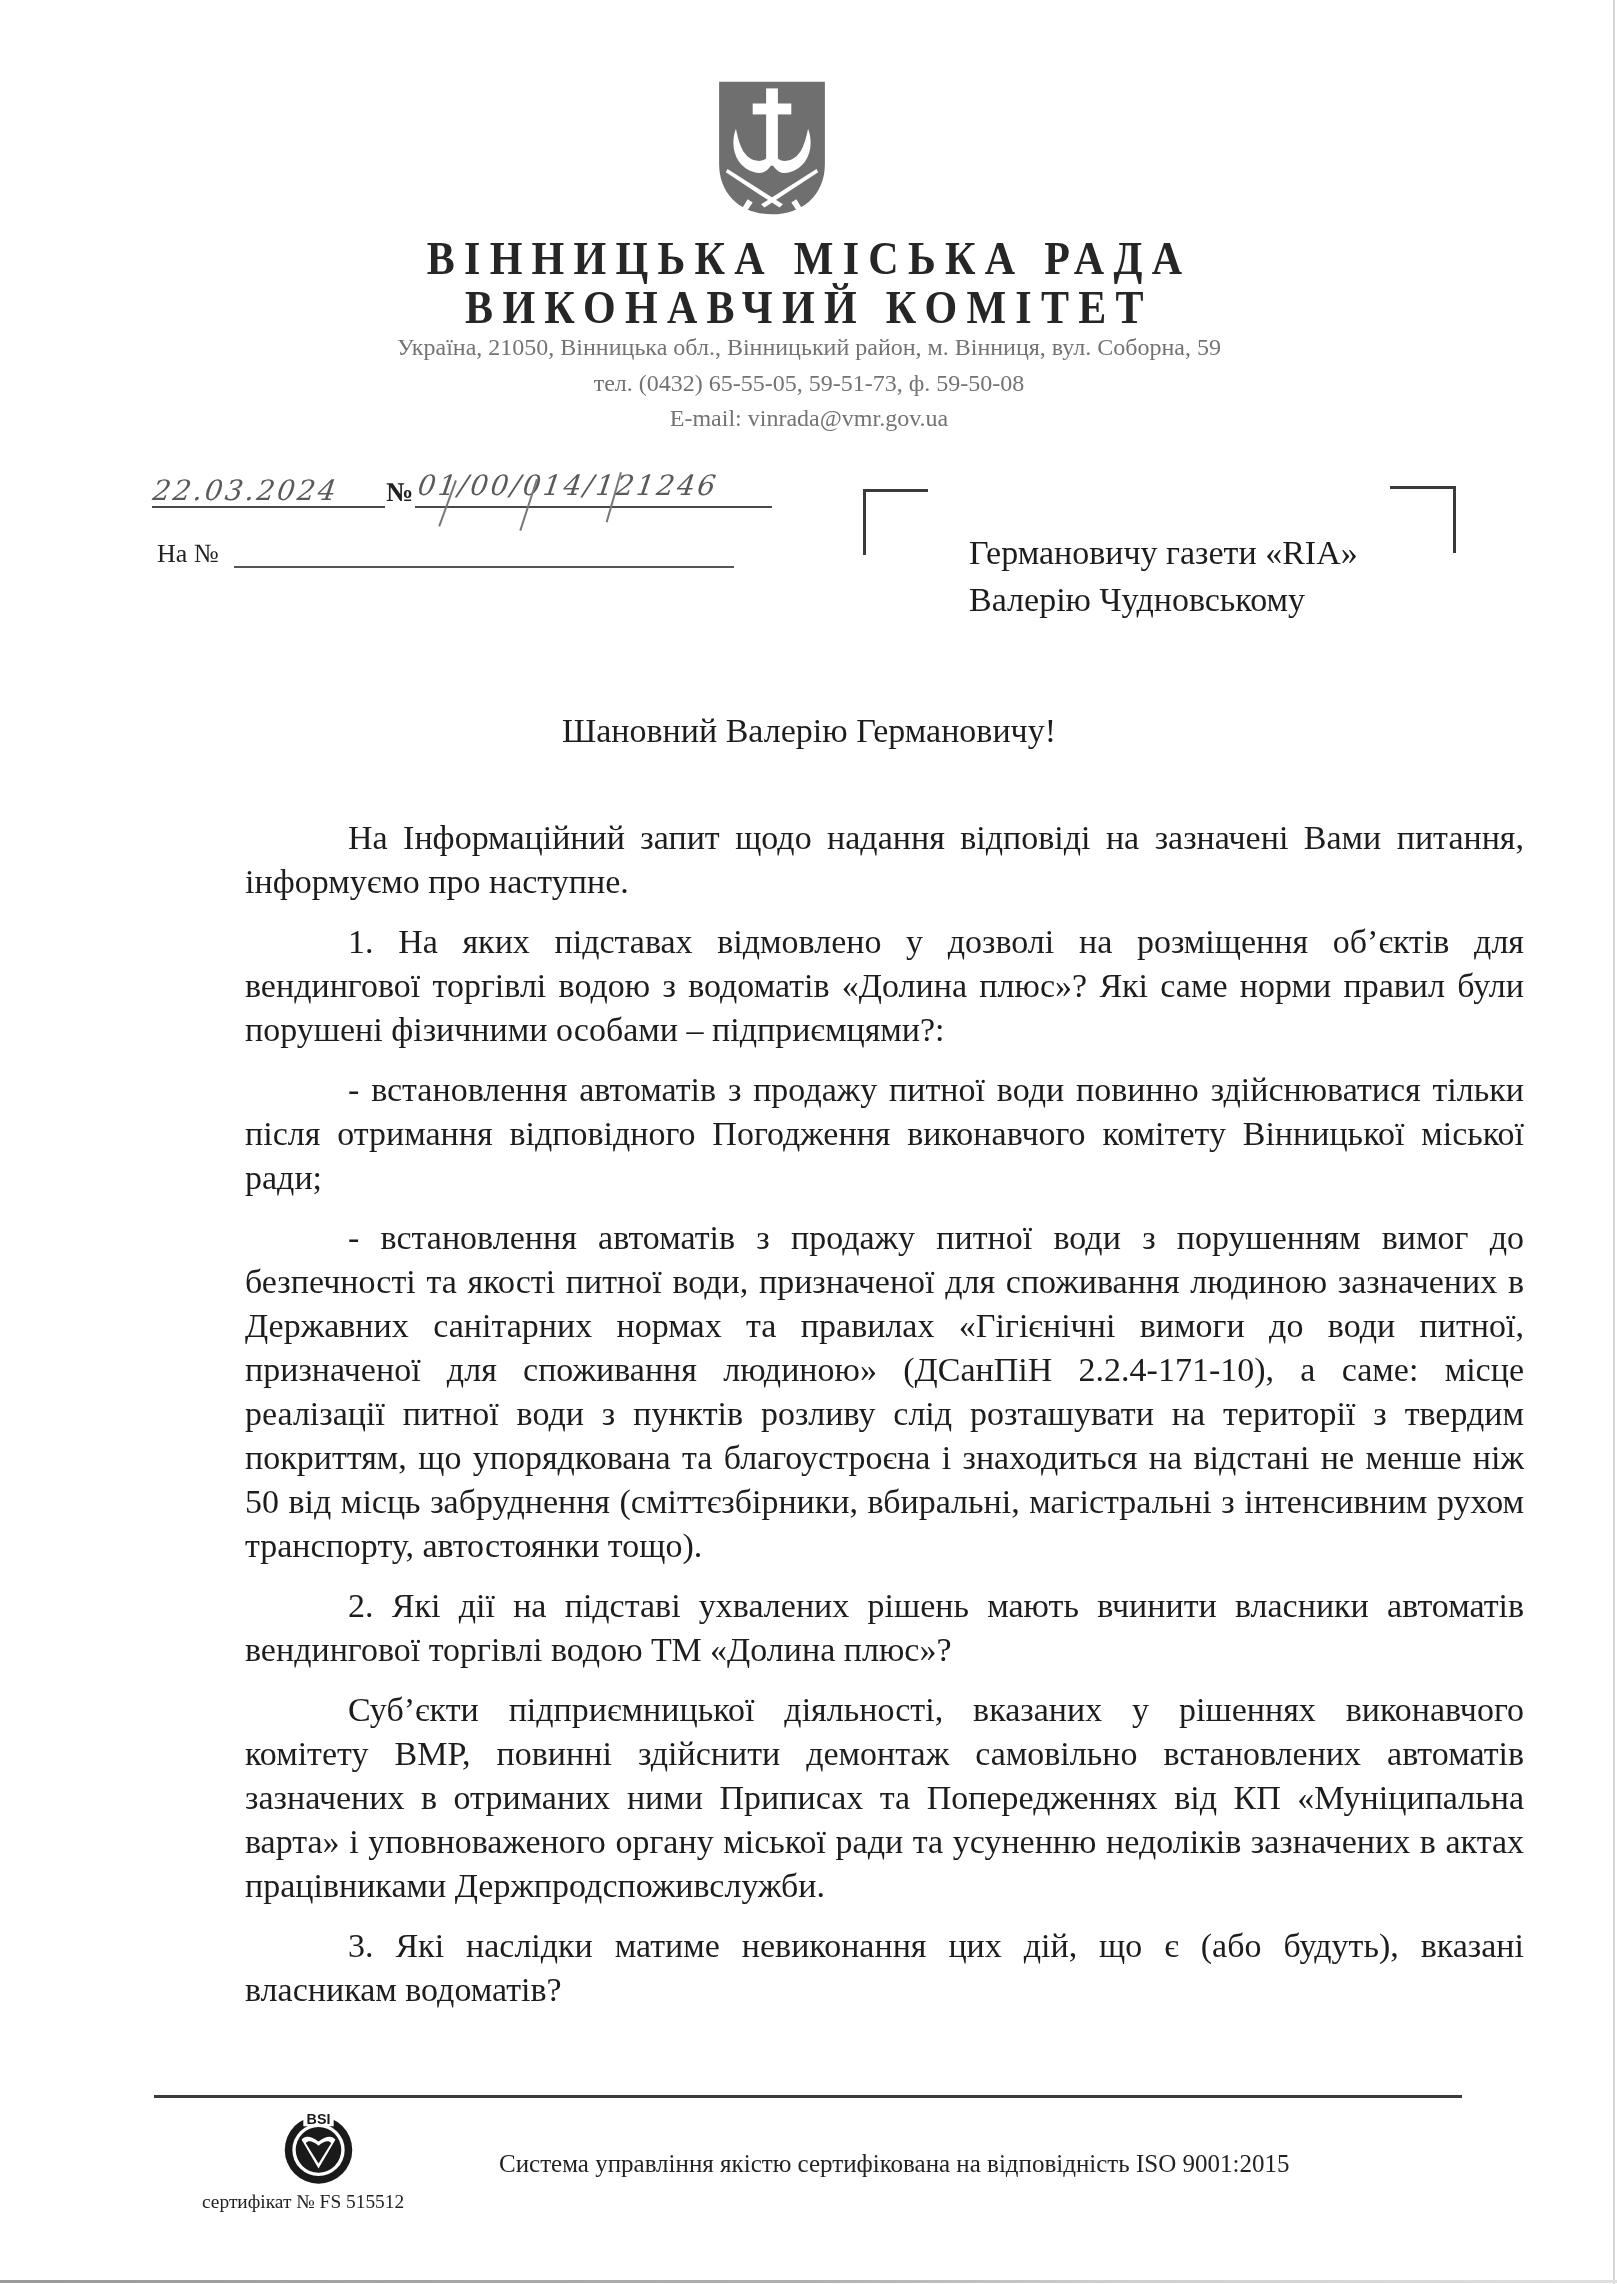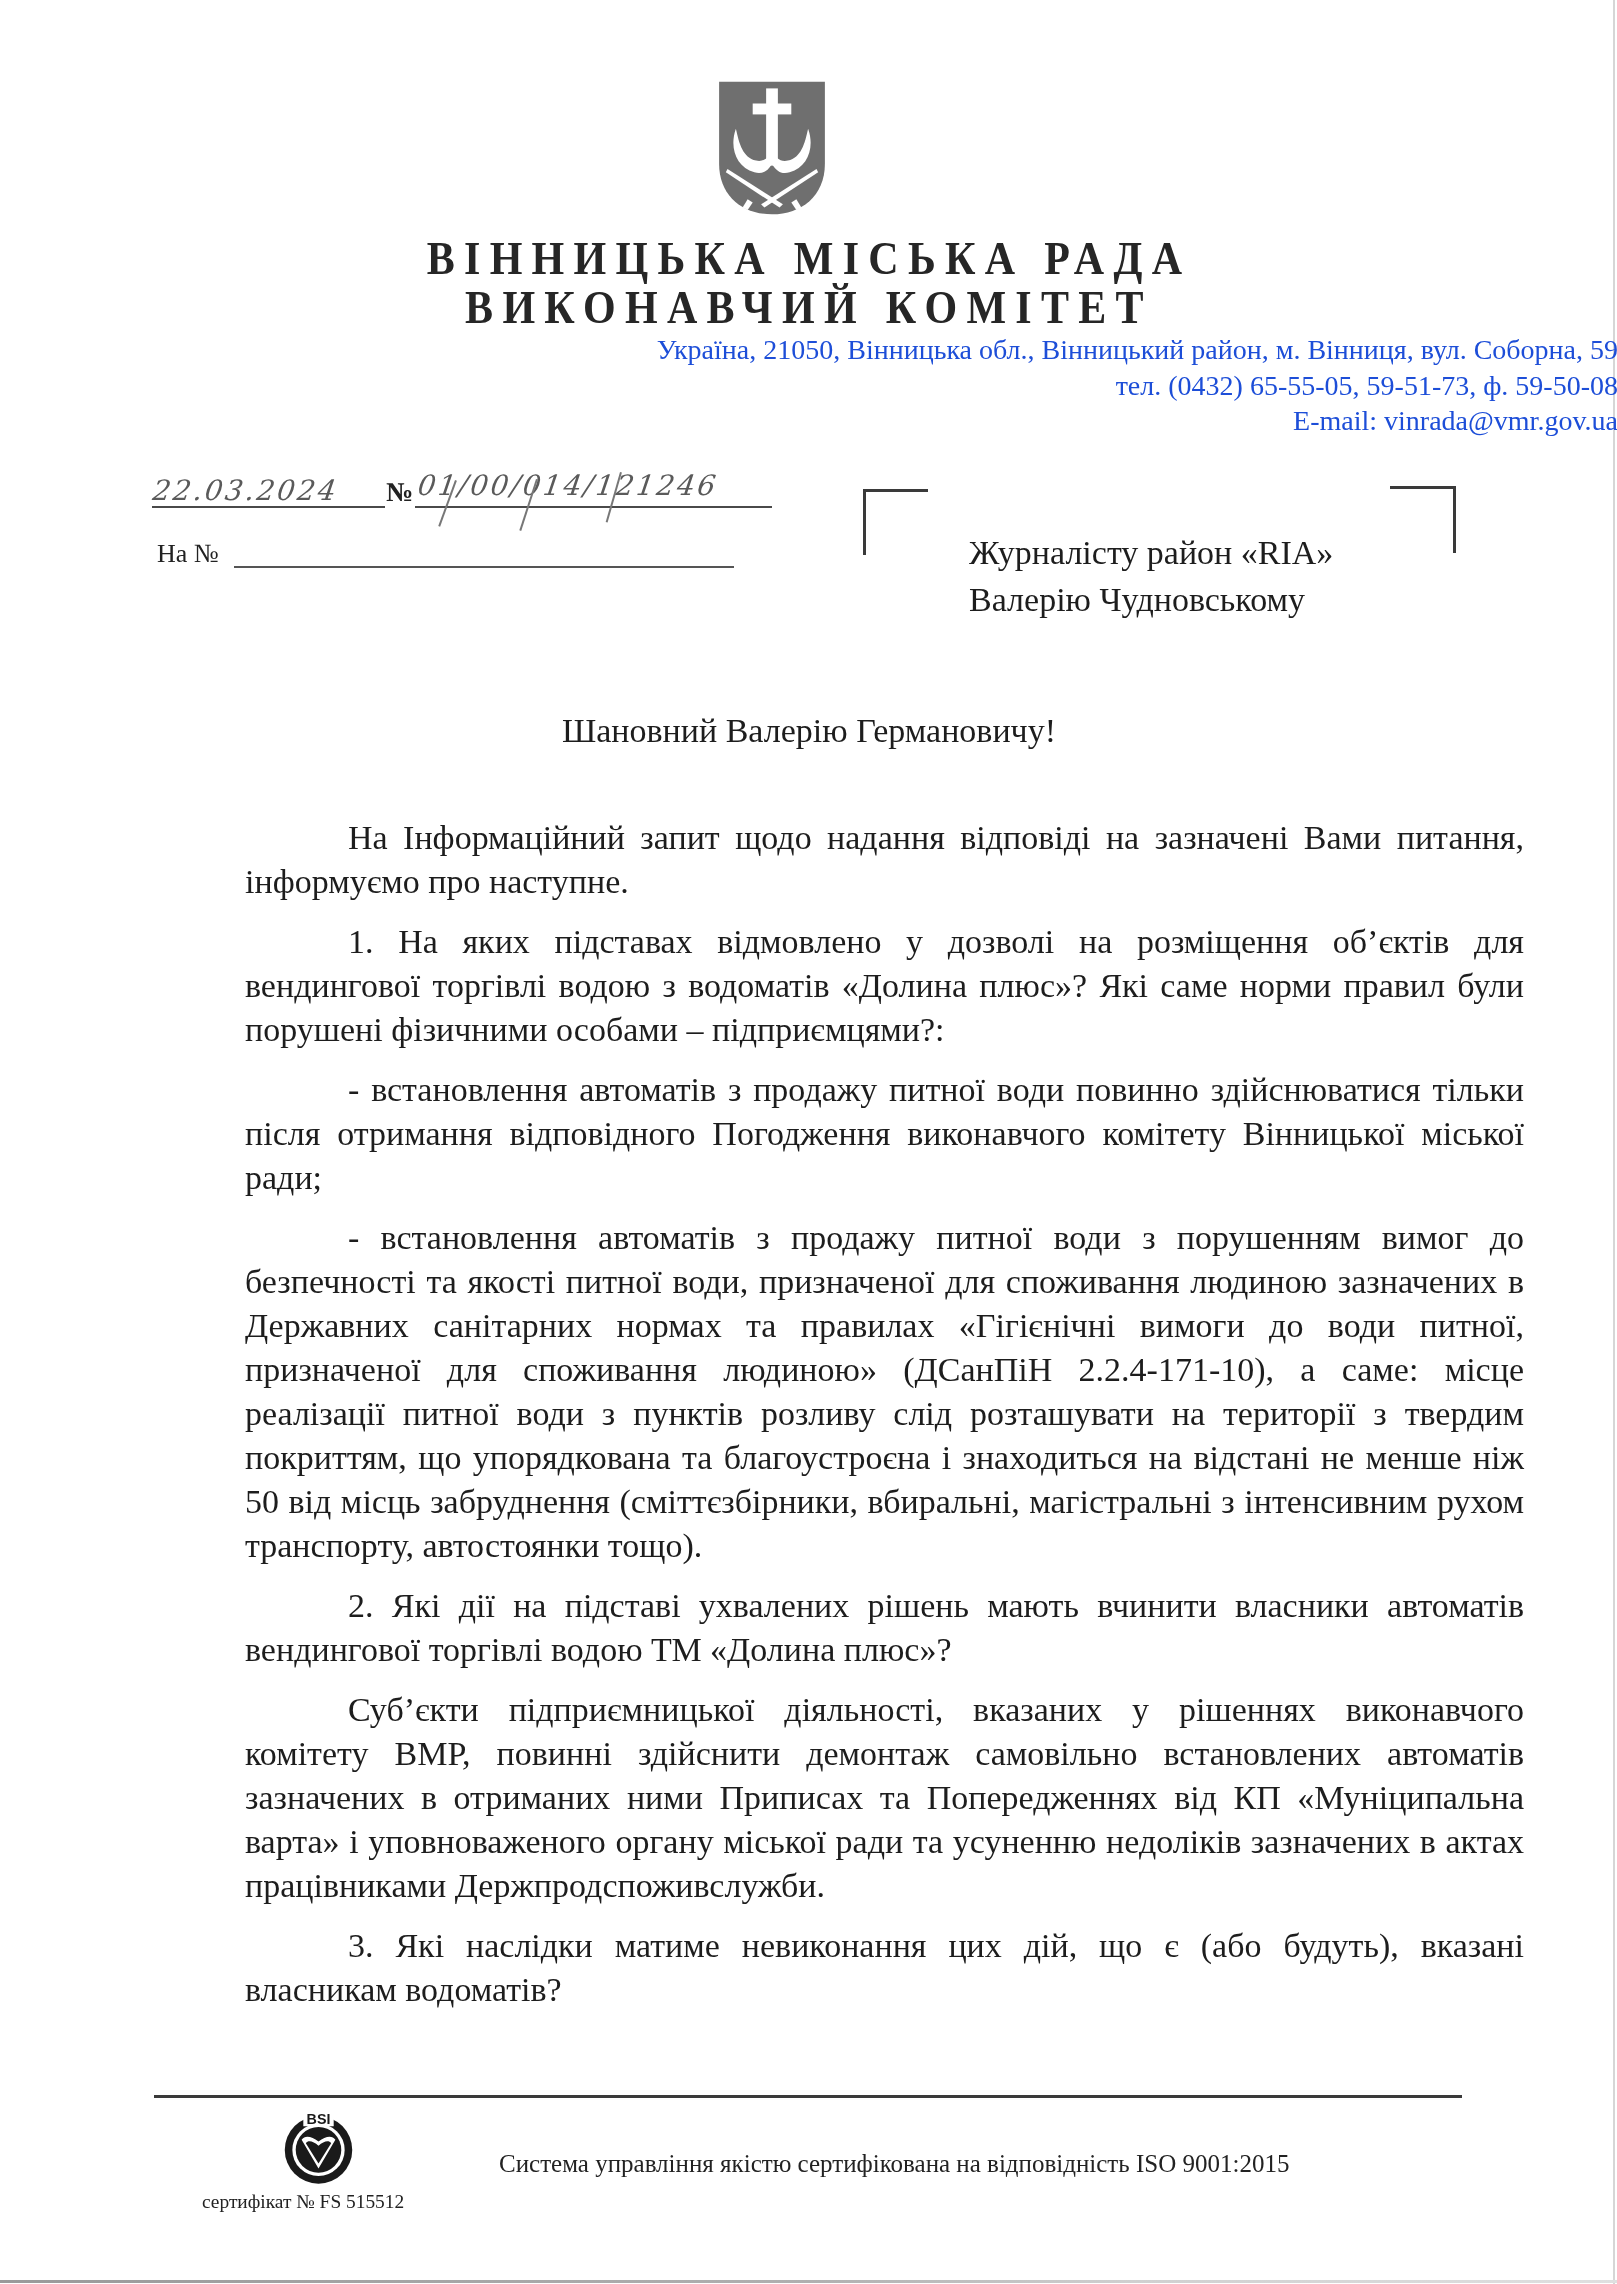--- a/index.html
+++ b/index.html
@@ -37,23 +37,23 @@
       left: 0; width: 1618px; text-align: center;
       font-weight: bold;
       font-size: 42px;
       letter-spacing: 9.3px;
       color: #262626;
       transform: scaleY(1.08);
     }
     .lh-title.t1 { top: 235px; }
     .lh-title.t2 { top: 284px; }
     .lh-line {
-      left: 0; width: 1618px; text-align: right;
-      font-size: 28px;
-      color: #1d4ed8;
+      left: 0; width: 1618px; text-align: center;
+      font-size: 24px;
+      color: #737373;
     }
     .lh-line.a { top: 334px; }
     .lh-line.b { top: 370px; }
     .lh-line.c { top: 405px; }
 
     
     .hand {
       font-family: "DejaVu Serif", "Liberation Serif", serif;
       font-style: italic;
       font-size: 28px;
@@ -161,21 +161,21 @@
 <div class="abs slash" style="left:620px;top:472px;height:52px;transform:rotate(16deg);"></div>
 
 <div class="abs ref-label">На №</div>
 <div class="abs ref-line"></div>
 
 <div class="abs bracket-h" style="left:863px;top:489px;width:65px;"></div>
 <div class="abs bracket-v" style="left:863px;top:489px;height:66px;"></div>
 <div class="abs bracket-h" style="left:1390px;top:486px;width:66px;"></div>
 <div class="abs bracket-v" style="left:1453px;top:486px;height:67px;"></div>
 
-<div class="abs addressee l1">Журналісту район «RIA»</div>
+<div class="abs addressee l1">Германовичу газети «RIA»</div>
 <div class="abs addressee l2">Валерію Чудновському</div>
 
 <div class="abs salutation">Шановний Валерію Германовичу!</div>
 
 <div class="abs body-text" style="top:800px;">
   <p>На Інформаційний запит щодо надання відповіді на зазначені Вами питання, інформуємо про наступне.</p>
   <p class="q">1. На яких підставах відмовлено у дозволі на розміщення об’єктів для вендингової торгівлі водою з водоматів «Долина плюс»?  Які саме норми правил були порушені фізичними особами – підприємцями?:</p>
   <p class="bullet">- встановлення  автоматів  з продажу питної води повинно здійснюватися тільки  після  отримання  відповідного  Погодження  виконавчого  комітету Вінницької   міської ради;</p>
   <p class="bullet">- встановлення автоматів з продажу питної води з порушенням вимог до безпечності та якості питної води, призначеної для споживання людиною зазначених  в Державних санітарних нормах та правилах «Гігієнічні вимоги до води питної, призначеної для споживання людиною» (ДСанПіН 2.2.4-171-10), а саме: місце реалізації питної води з пунктів розливу  слід розташувати на території з твердим покриттям, що упорядкована та благоустроєна і знаходиться на відстані не менше ніж 50  від місць забруднення (сміттєзбірники, вбиральні, магістральні з інтенсивним рухом транспорту, автостоянки тощо).</p>
   <p class="q">2. Які дії на підставі ухвалених рішень мають вчинити власники автоматів вендингової торгівлі водою ТМ «Долина плюс»?</p>

